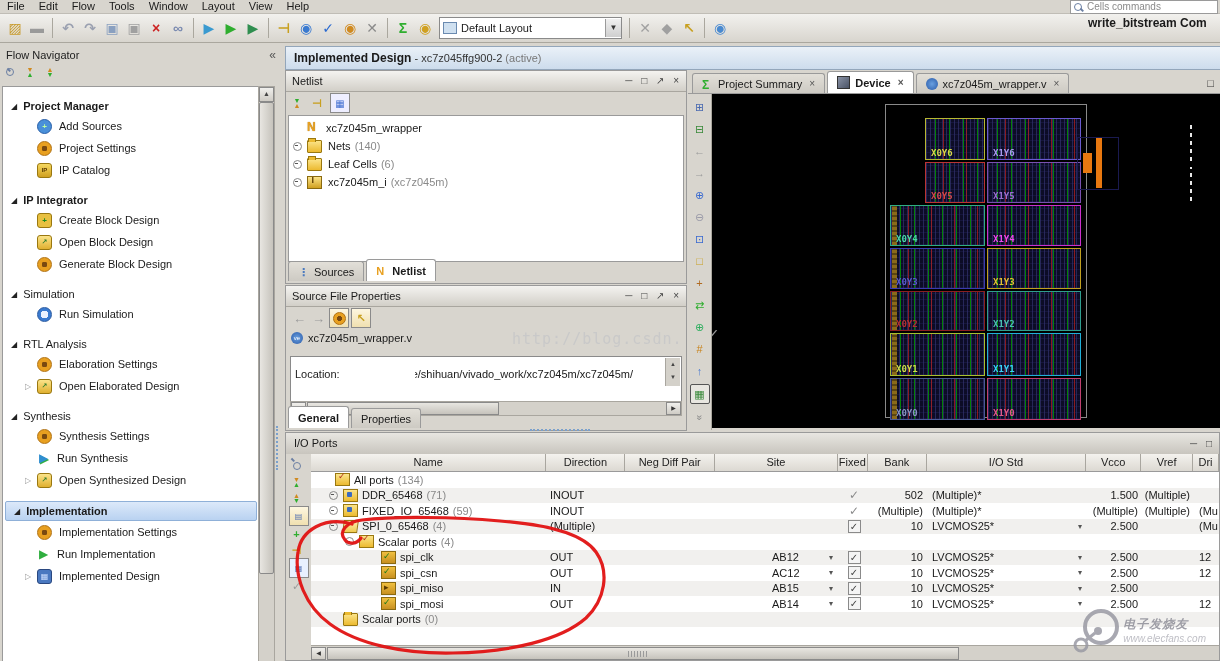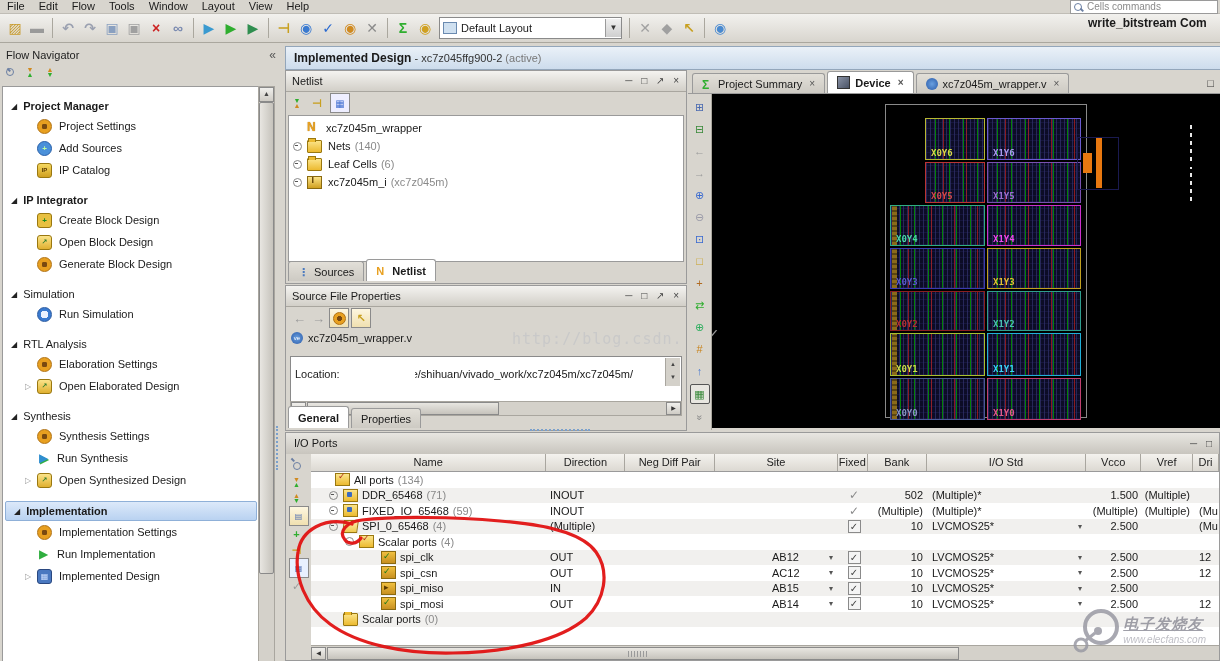--- a/index.html
+++ b/index.html
@@ -151,21 +151,21 @@
   .fx-box{width:11px;height:11px;border:1px solid #8a8a8a;background:#f4f4f4;display:flex;align-items:center;justify-content:center;}
   .fx-box::after{content:"✓";color:#444;font-size:10px;font-weight:bold;}
   .c-fixed{justify-content:center;}
   #io-hscroll{position:absolute;left:25px;bottom:0;right:0;height:14px;background:#d4d1ca;border-top:1px solid #a9a69f;}
   #io-hscroll .thumb{position:absolute;left:16px;top:1px;width:630px;height:11px;background:linear-gradient(#e8e6e1,#c6c3bc);border:1px solid #8a8a8a;}
   #io-hscroll .grip{position:absolute;left:300px;top:3px;width:20px;height:6px;background:repeating-linear-gradient(90deg,#9a9a9a 0 1px,transparent 1px 3px);}
   
   #redellipse{left:285px;top:500px;width:340px;height:161px;pointer-events:none;z-index:9;}
   
   #elecfans{right:14px;bottom:8px;display:flex;align-items:center;z-index:9;opacity:.85;}
-  #ef-text .l1{font-size:15px;font-weight:bold;color:#8f8f99;font-style:italic;letter-spacing:1px;text-decoration:underline;}
+  #ef-text .l1{font-size:12px;font-weight:bold;color:#8f8f99;font-style:italic;letter-spacing:1px;}
   #ef-text .l2{font-size:10px;color:#b3b3bb;font-style:italic;}
   .tri-io{display:flex;flex-direction:column;line-height:5px;font-size:7px;}
 </style>
 </head>
 <body>
 
 <div id="menubar" class="abs">
   <div style="display:inline-block;">
     
   <span class="mi">File</span><span class="mi">Edit</span><span class="mi">Flow</span><span class="mi">Tools</span><span class="mi">Window</span><span class="mi">Layout</span><span class="mi">View</span><span class="mi">Help</span></div>
@@ -241,27 +241,27 @@
 
     <div class="fn-section">
           <div class="fn-sec-head">
             <span class="tri">◢</span>
             <span class=" bold" style="font-weight: bold;">Project Manager</span>
           </div>
           <div>
 
           <div class="fn-item">
                 <span class="iexp"></span>
+                <span class="iic ii-add"></span>
+                <span>Add Sources</span>
+              </div>
+            <div class="fn-item">
+                <span class="iexp"></span>
                 <span class="iic ii-gear"></span>
                 <span>Project Settings</span>
-              </div>
-            <div class="fn-item">
-                <span class="iexp"></span>
-                <span class="iic ii-add"></span>
-                <span>Add Sources</span>
               </div>
             <div class="fn-item">
                 <span class="iexp"></span>
                 <span class="iic ii-ip"></span>
                 <span>IP Catalog</span>
               </div>
           </div>
         </div>
         <div class="fn-section">
           <div class="fn-sec-head">

